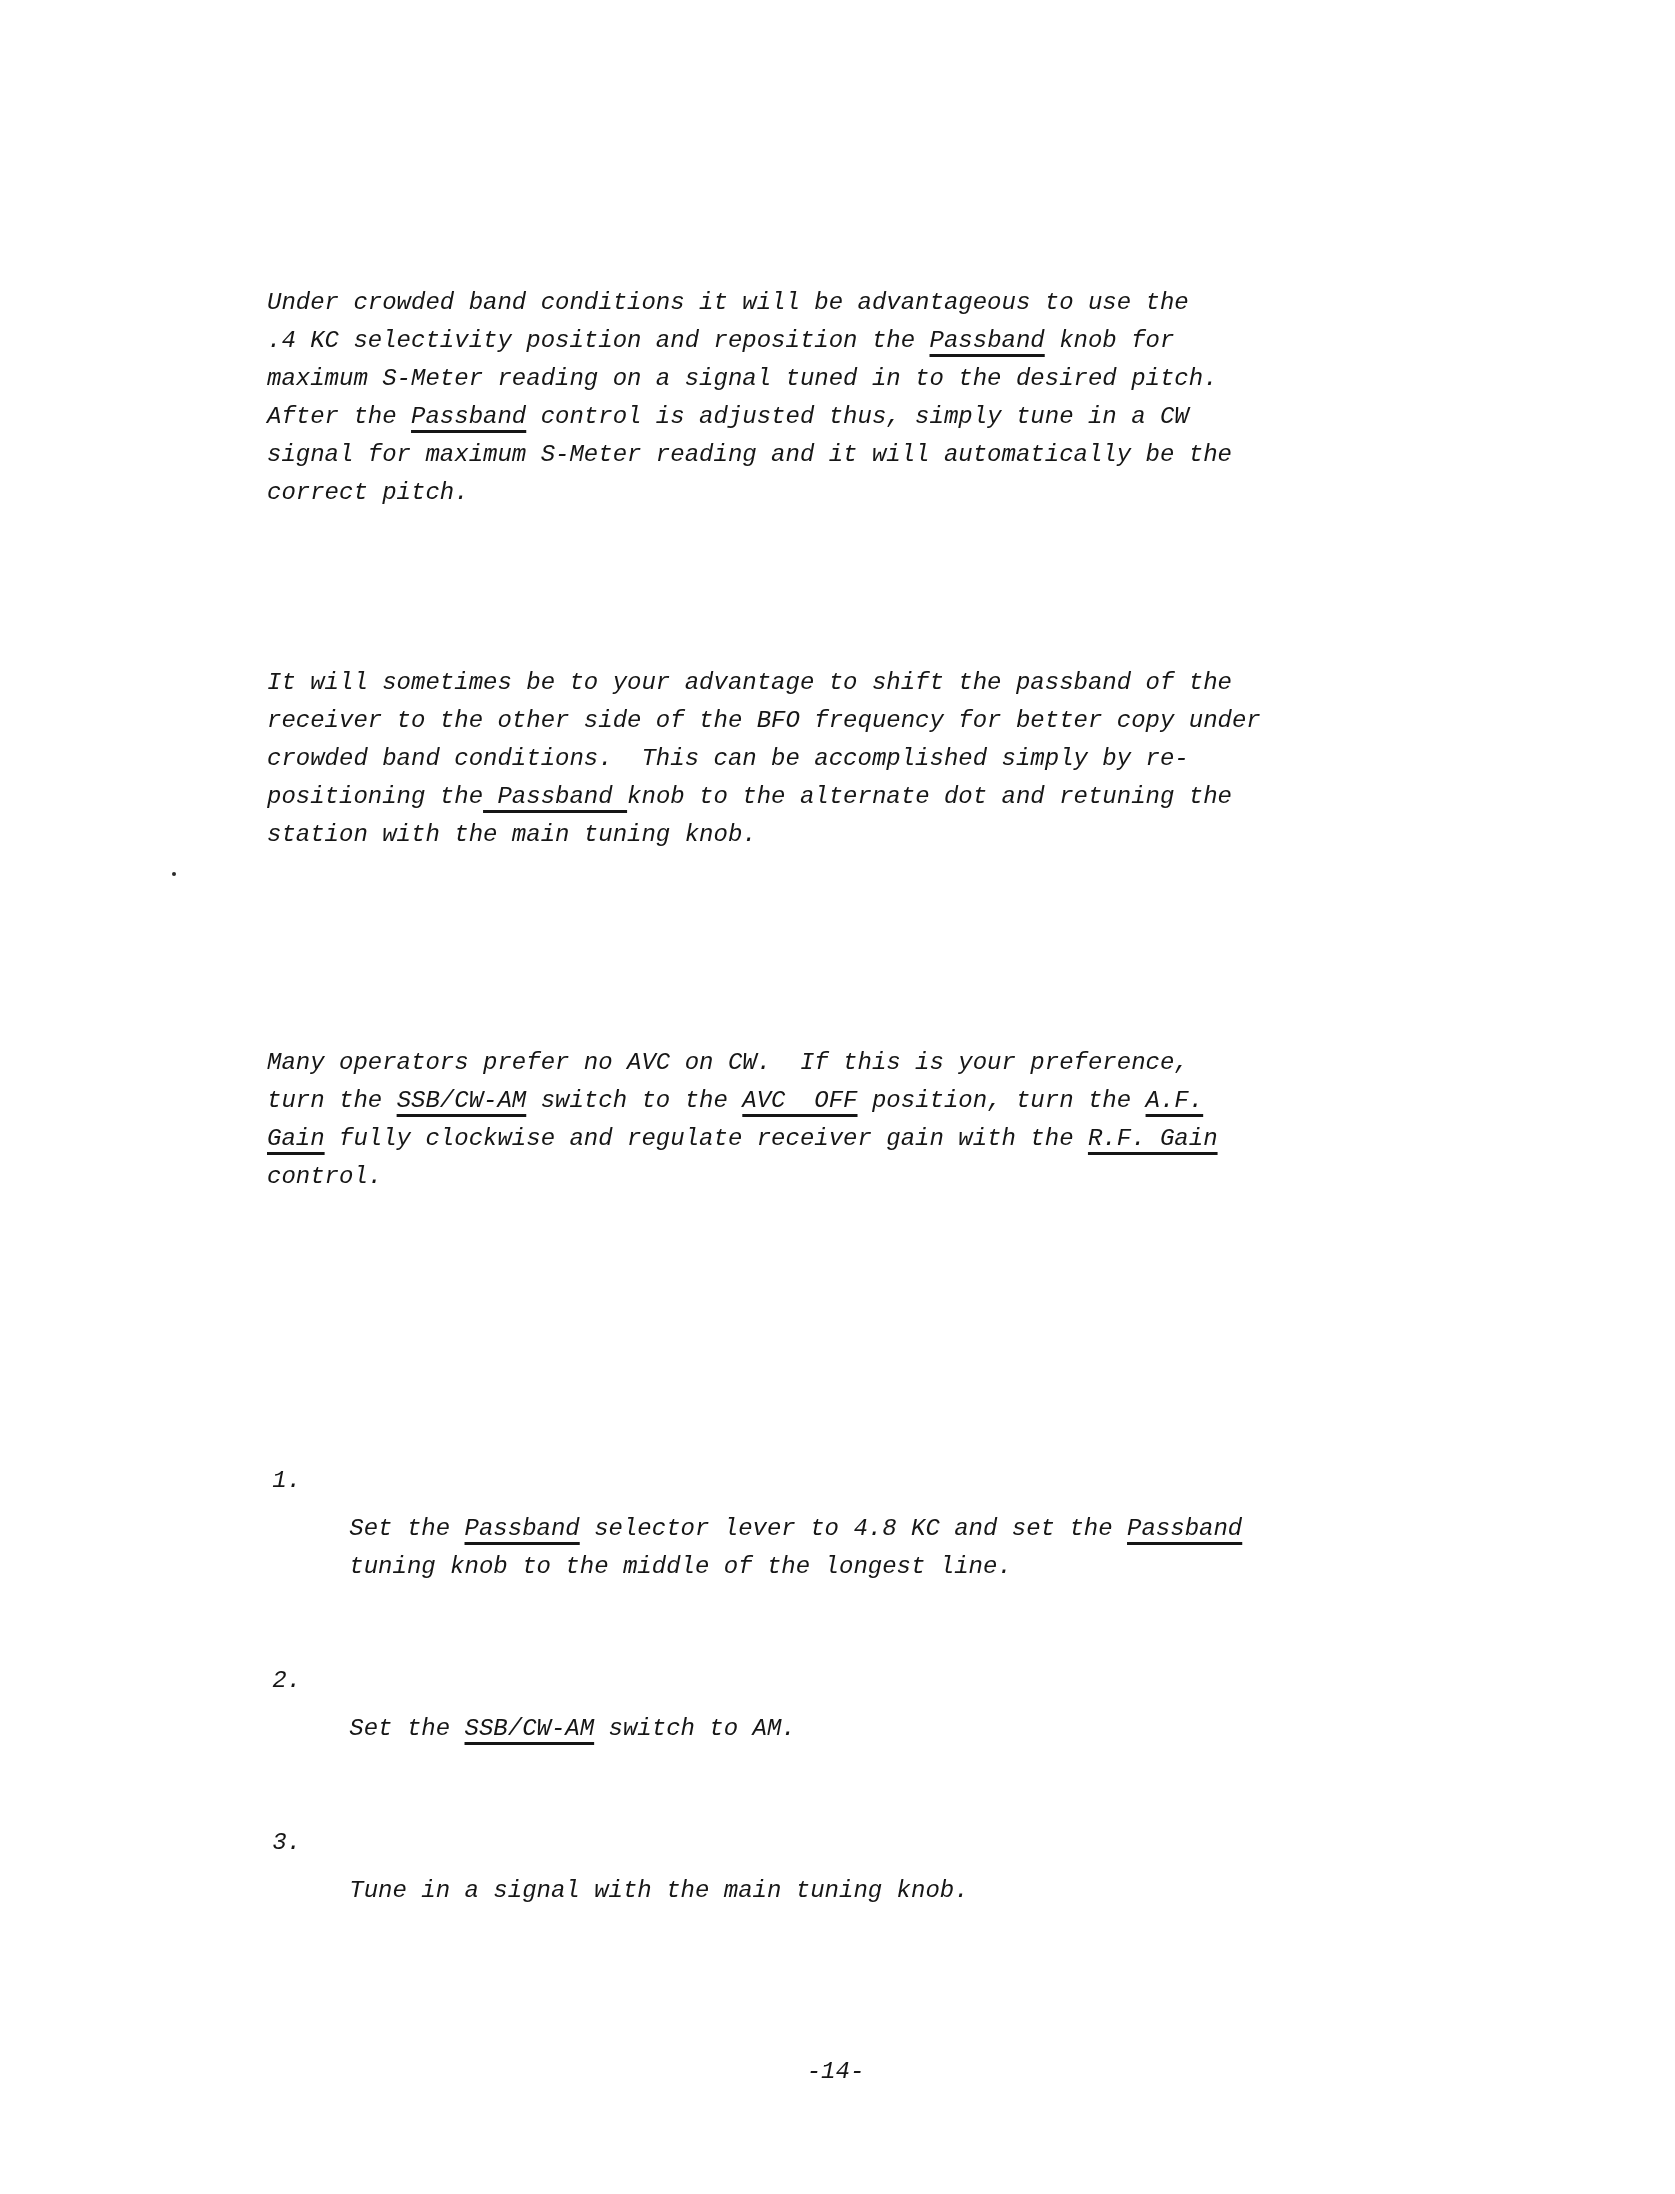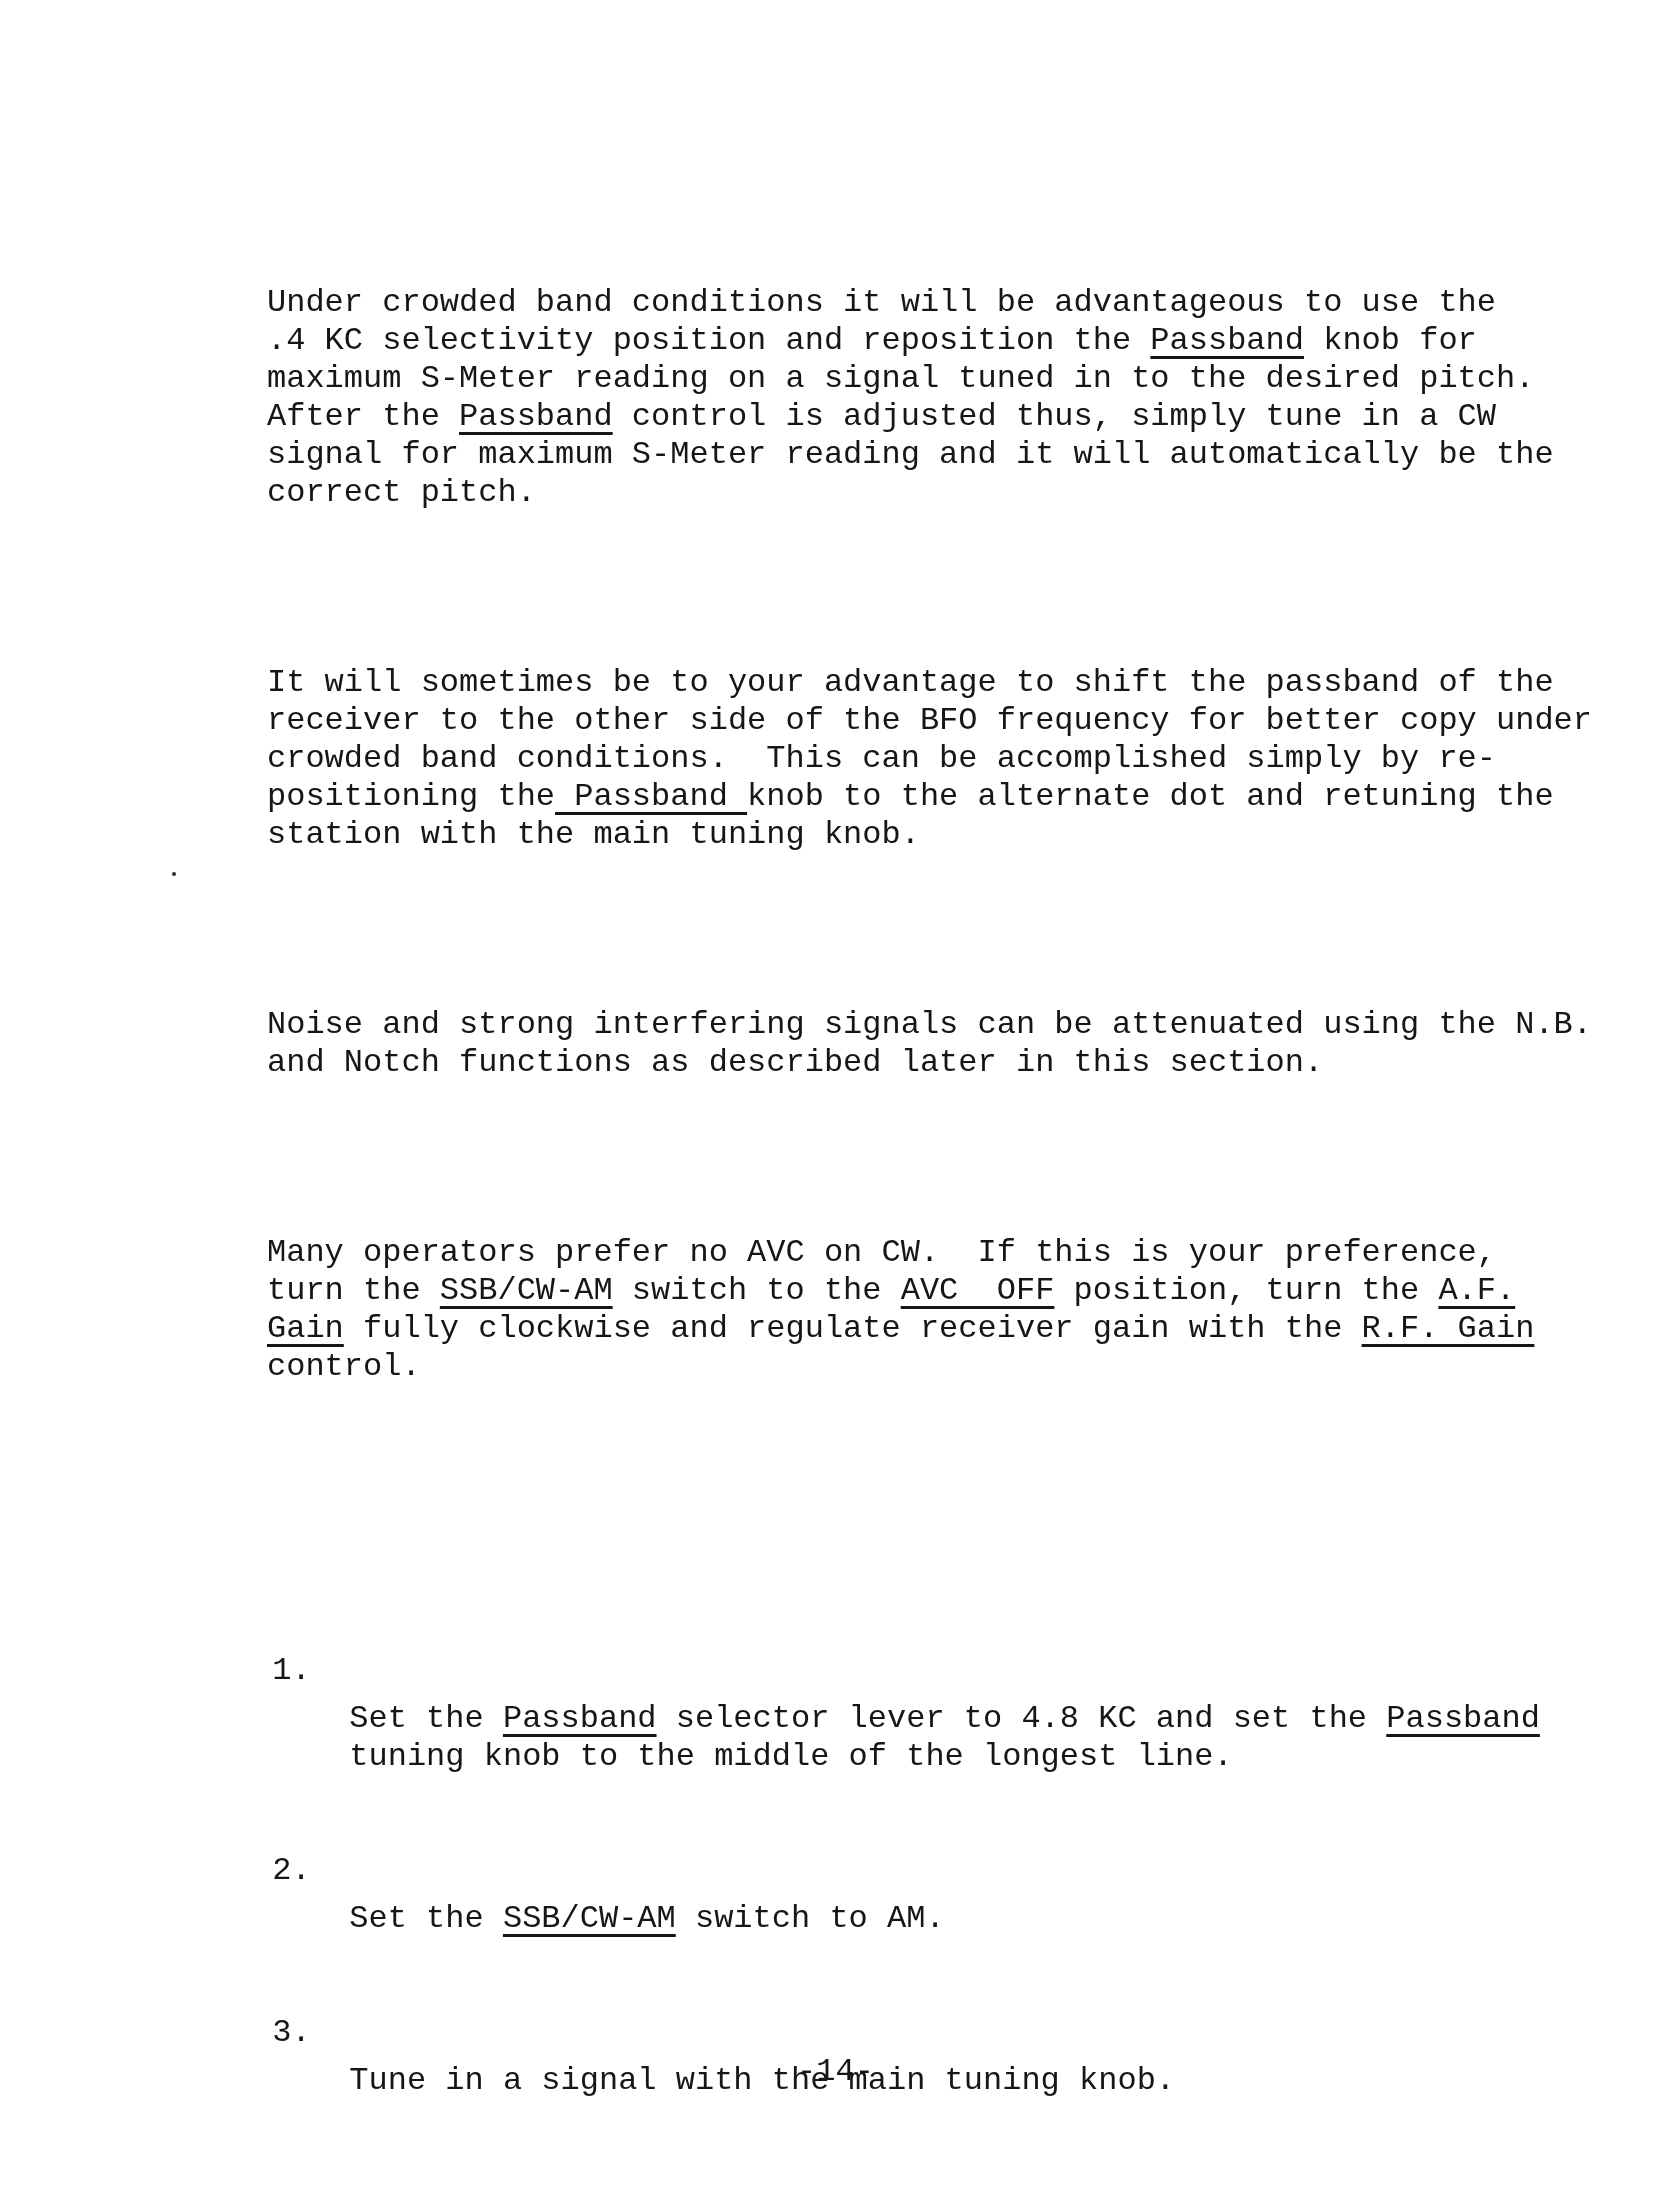--- a/index.html
+++ b/index.html
@@ -9,23 +9,24 @@
     background: #e8e8e8;
   }
   .page {
     position: relative;
     width: 1675px;
     height: 2194px;
     margin: 0 auto;
     background: #ffffff;
     color: #161616;
     font-family: "Liberation Mono", "DejaVu Sans Mono", monospace;
-    font-size: 32px;
+    font-size: 24px;
     line-height: 38px;
     overflow: hidden;
+    font-style: italic;
   }
   .content {
     position: absolute;
     left: 267px;
     top: 0;
     right: 46px;
     padding-top: 170px;
     white-space: pre-wrap;
   }
   .para {
@@ -85,22 +86,20 @@
 After the </span><span class="u">Passband</span><span> control is adjusted thus, simply tune in a CW
 signal for maximum S-Meter reading and it will automatically be the
 correct pitch.</span></p>
 
     <p class="para"><span>It will sometimes be to your advantage to shift the passband of the
 receiver to the other side of the BFO frequency for better copy under
 crowded band conditions.  This can be accomplished simply by re-
 positioning the</span><span class="u"> Passband </span><span>knob to the alternate dot and retuning the
 station with the main tuning knob.</span></p>
 
-    <p class="para"><span>Noise and strong interfering signals can be attenuated using the N.B.
-and Notch functions as described later in this section.</span></p>
 
     <p class="para"><span>Many operators prefer no AVC on CW.  If this is your preference,
 turn the </span><span class="u">SSB/CW-AM</span><span> switch to the </span><span class="u">AVC  OFF</span><span> position, turn the </span><span class="u">A.F.</span><span>
 </span><span class="u">Gain</span><span> fully clockwise and regulate receiver gain with the </span><span class="u">R.F. Gain</span><span>
 control.</span></p>
 
 
     <div class="list">
       <div class="li">
         <span class="num">1.</span>

